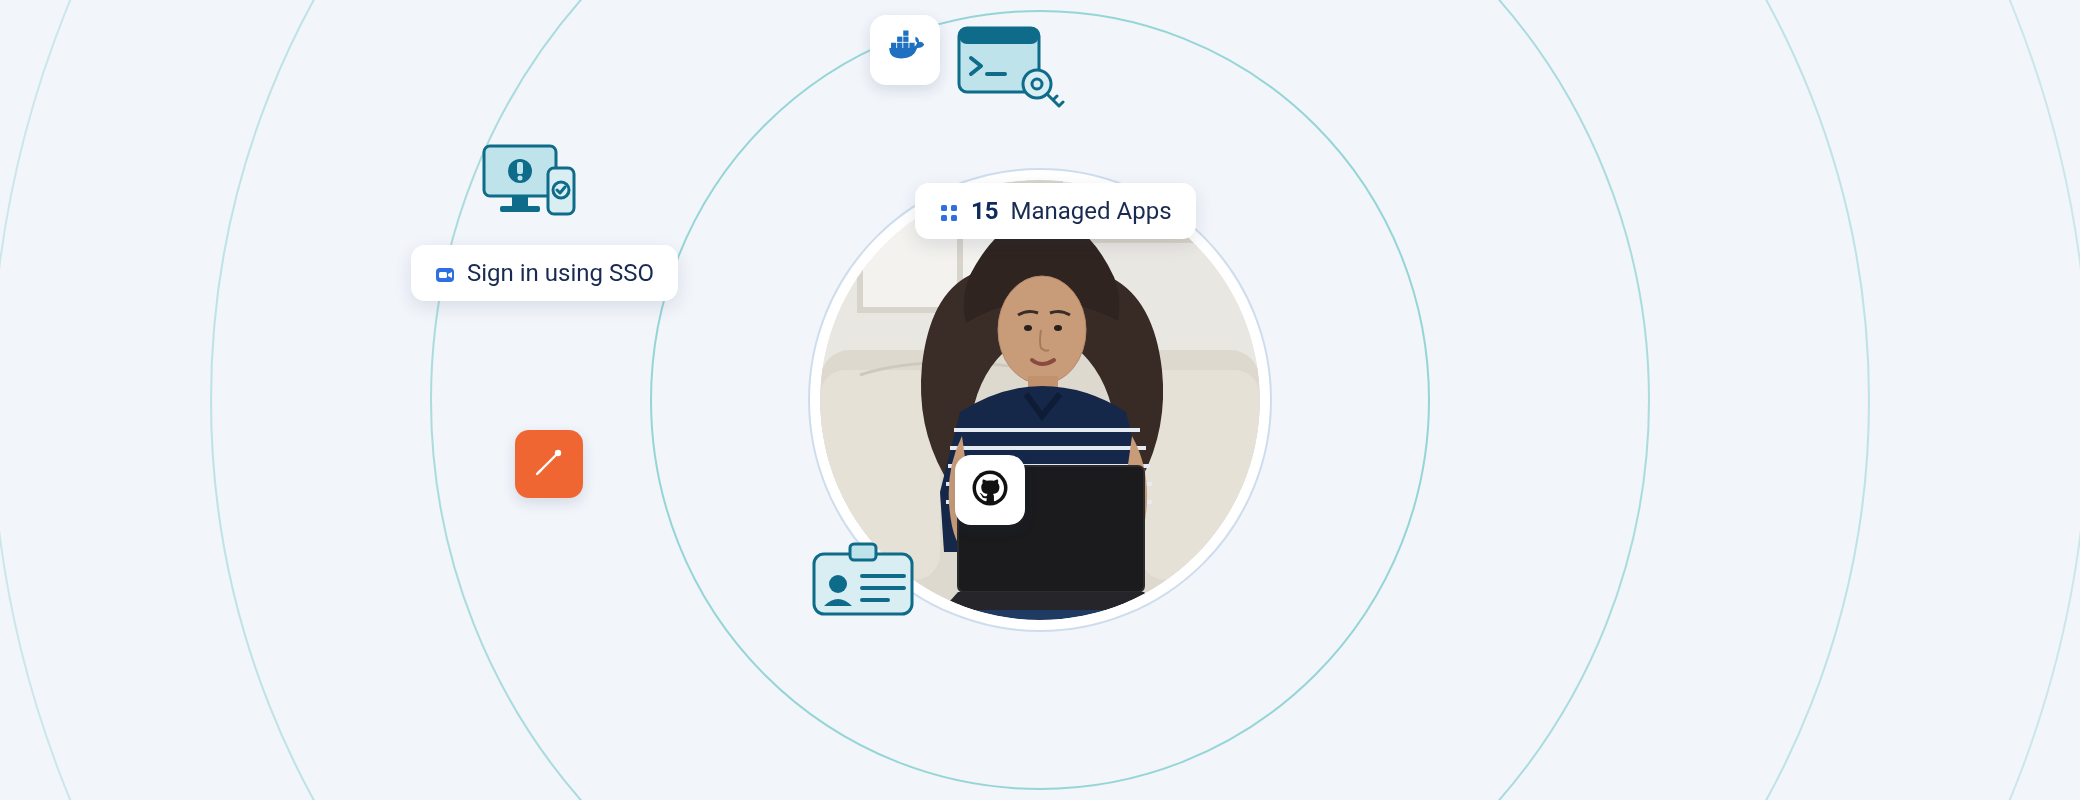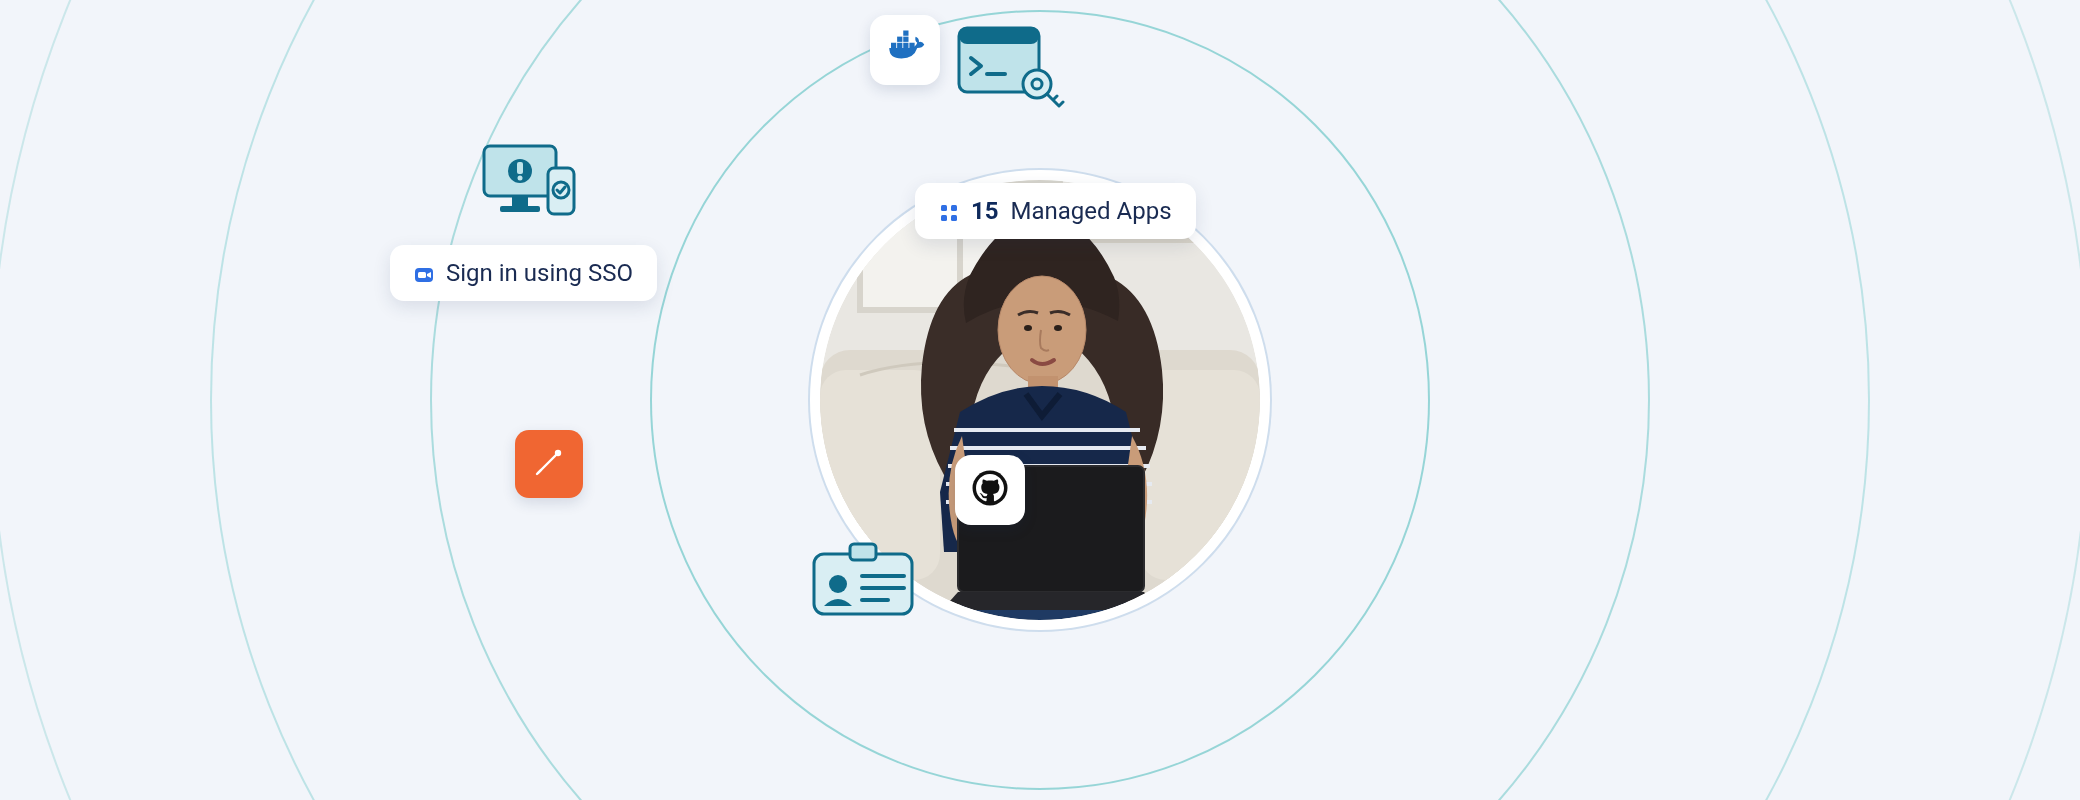--- a/index.html
+++ b/index.html
@@ -49,21 +49,21 @@
     color: #1a2b52;
     box-shadow: 0 6px 18px rgba(30,50,90,0.12);
     display: flex;
     align-items: center;
     gap: 12px;
     white-space: nowrap;
   }
   .pill .ic { width: 20px; height: 20px; display: inline-block; }
   .pill .bold { font-weight: 700; color: #0f2a5c; }
 
-  .pill-sso  { top: 245px; left: 390px; }
+  .pill-sso  { top: 245px; left: 411px; }
   .pill-apps { top: 147px; left: 915px; margin-top: 36px; }
 
   
   .tile {
     position: absolute;
     width: 70px; height: 70px;
     background: #fff;
     border-radius: 16px;
     box-shadow: 0 5px 14px rgba(30,50,90,0.14);
     display: flex;

